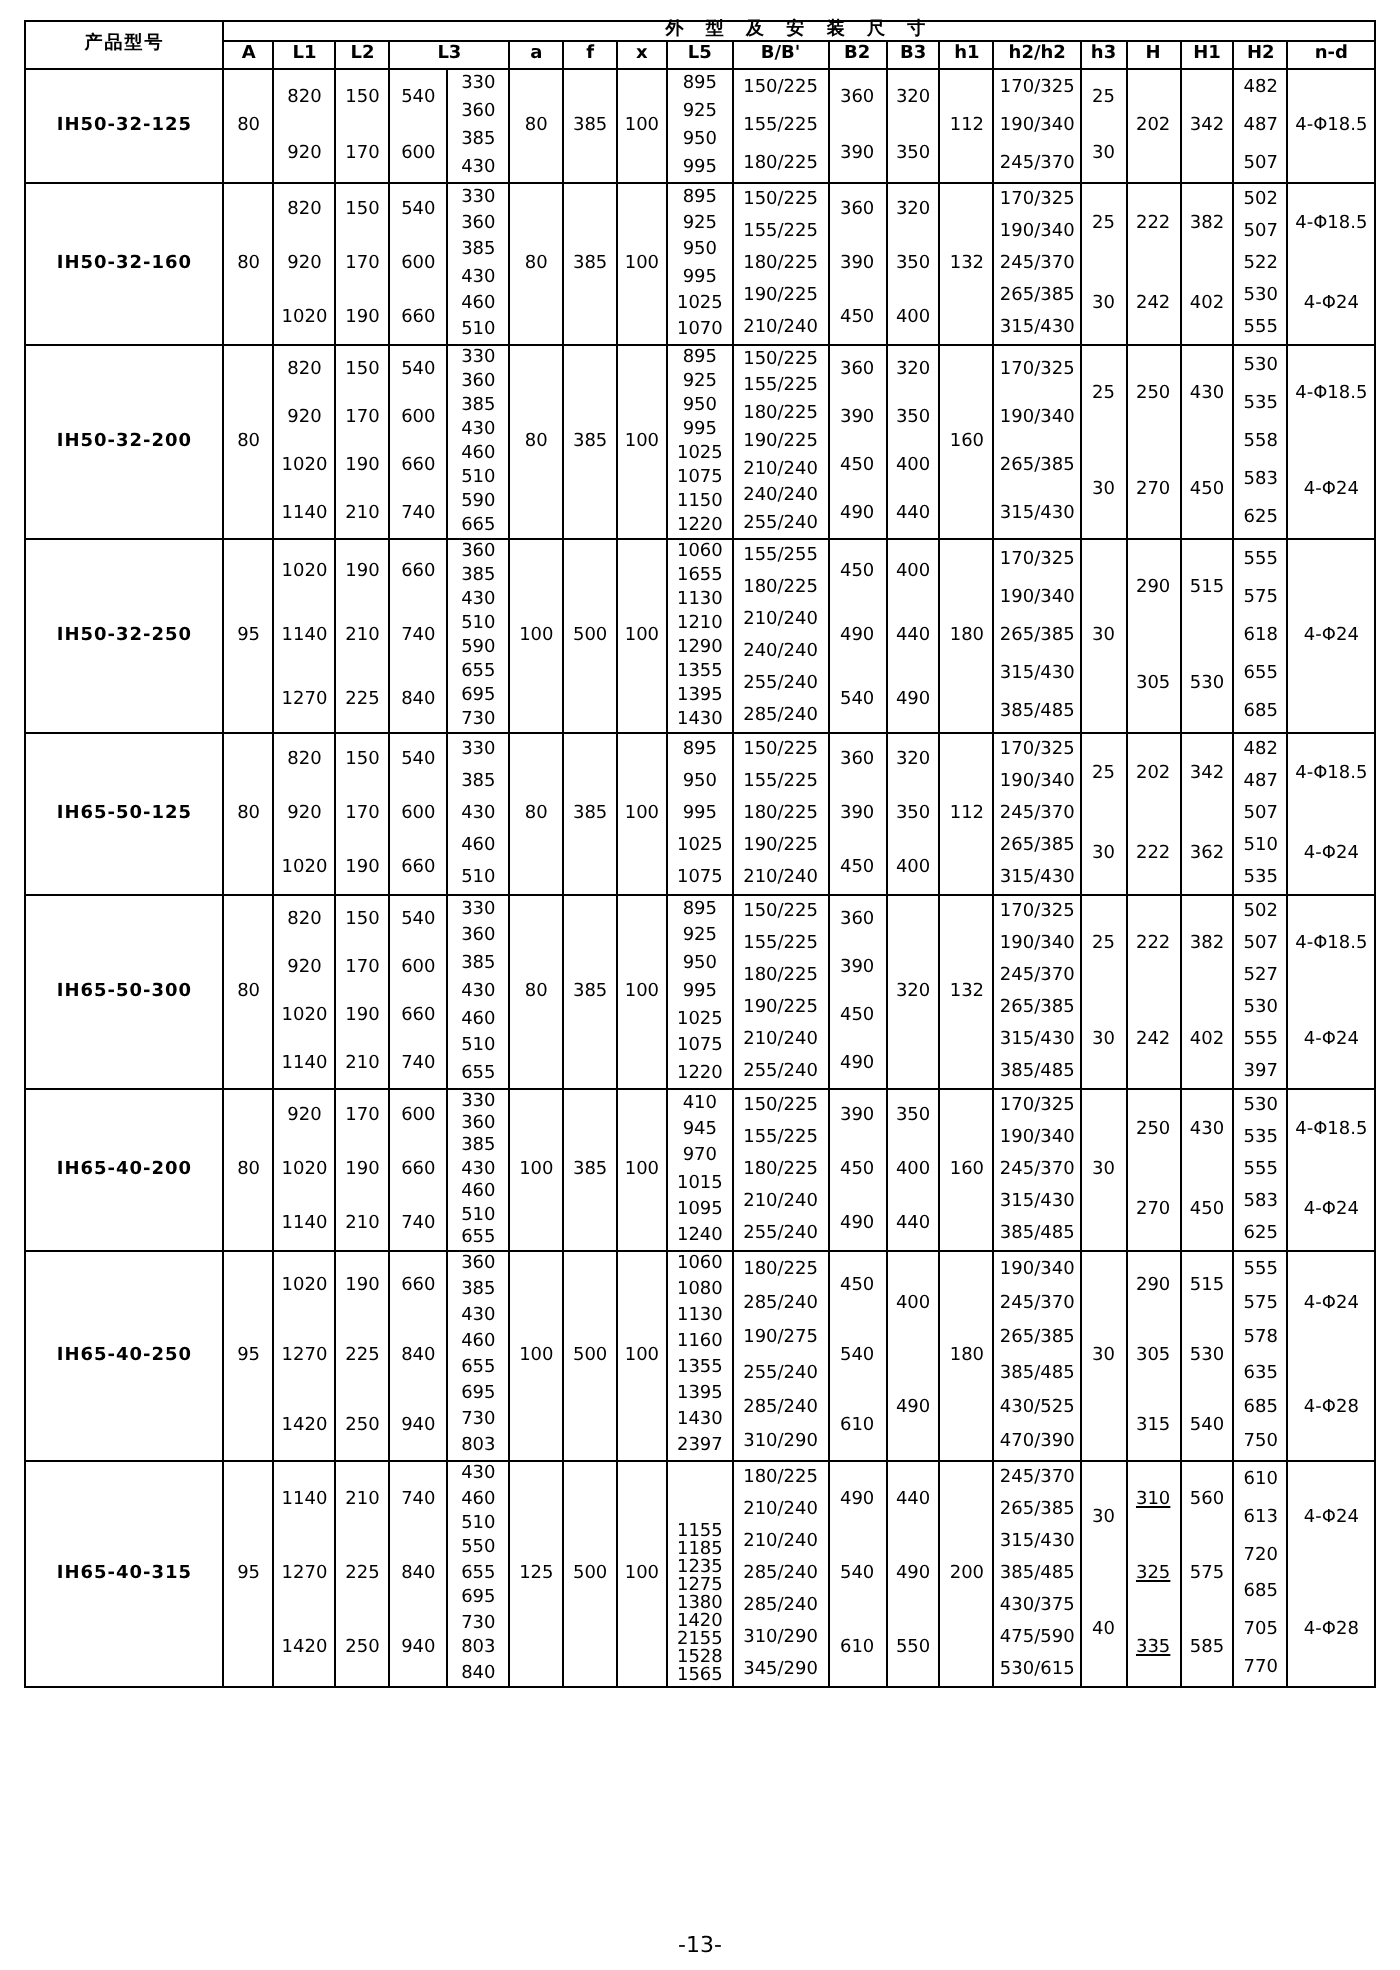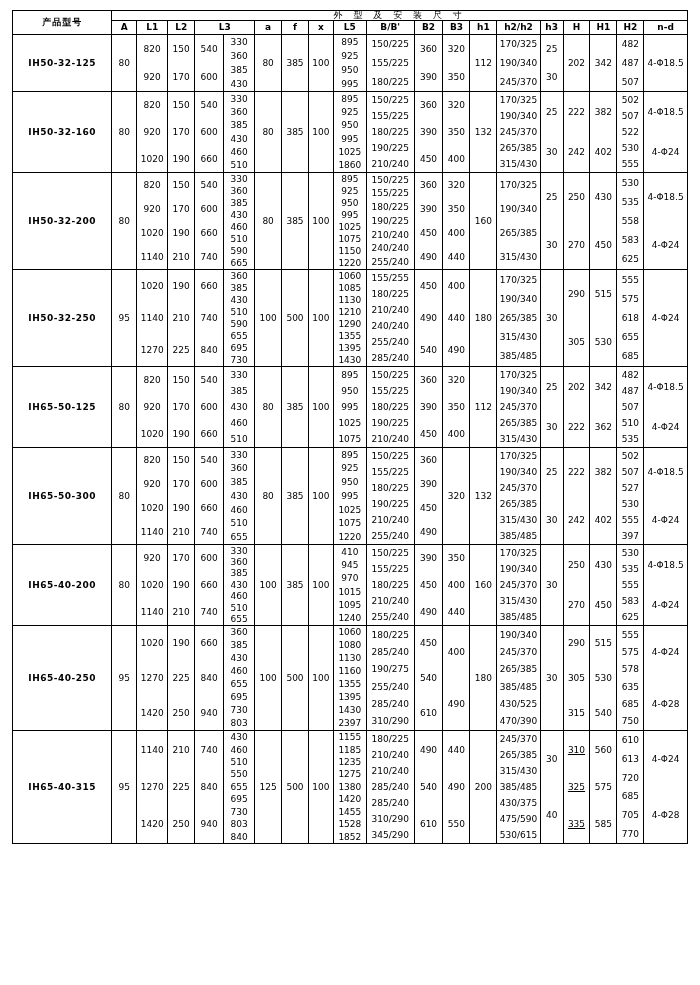--- a/index.html
+++ b/index.html
@@ -50,21 +50,21 @@
     letter-spacing: 0.5px;
   }
   th.hdr-model {
     font-size: 10px;
     font-weight: bold;
     letter-spacing: 1px;
     font-family: "DejaVu Sans", sans-serif;
   }
   th.hdr-span {
     font-size: 11px;
-    font-weight: normal;
+    font-weight: bold;
     letter-spacing: 4px;
     font-family: "DejaVu Sans", sans-serif;
   }
   th.sub {
     font-size: 9px;
     font-weight: bold;
     height: 14px;
   }
   .cellstack {
     display: flex;
@@ -312,21 +312,21 @@
               <div>100</div>
             </div>
           </td>
           <td class="tight ">
             <div class="cellstack" style="height: 80px;">
               <div>895</div>
               <div>925</div>
               <div>950</div>
               <div>995</div>
               <div>1025</div>
-              <div>1860</div>
+              <div>1070</div>
             </div>
           </td>
           <td class="tight ">
             <div class="cellstack" style="height: 80px;">
               <div>150/225</div>
               <div>155/225</div>
               <div>180/225</div>
               <div>190/225</div>
               <div>210/240</div>
             </div>
@@ -588,21 +588,21 @@
             </div>
           </td>
           <td class="tight ">
             <div class="cellstack" style="height: 96px;">
               <div>100</div>
             </div>
           </td>
           <td class="tight ">
             <div class="cellstack" style="height: 96px;">
               <div>1060</div>
-              <div>1085</div>
+              <div>1655</div>
               <div>1130</div>
               <div>1210</div>
               <div>1290</div>
               <div>1355</div>
               <div>1395</div>
               <div>1430</div>
             </div>
           </td>
           <td class="tight ">
             <div class="cellstack" style="height: 96px;">
@@ -1272,30 +1272,30 @@
             <div class="cellstack" style="height: 112px;">
               <div>500</div>
             </div>
           </td>
           <td class="tight ">
             <div class="cellstack" style="height: 112px;">
               <div>100</div>
             </div>
           </td>
           <td class="tight ">
-            <div class="cellstack" style="height: 112px;">
+            <div class="cellstack" style="height: 112px; justify-content: flex-end;">
               <div>1155</div>
               <div>1185</div>
               <div>1235</div>
               <div>1275</div>
               <div>1380</div>
               <div>1420</div>
-              <div>1455</div>
+              <div>2155</div>
               <div>1528</div>
-              <div>1852</div>
+              <div>1565</div>
             </div>
           </td>
           <td class="tight ">
             <div class="cellstack" style="height: 112px;">
               <div>180/225</div>
               <div>210/240</div>
               <div>210/240</div>
               <div>285/240</div>
               <div>285/240</div>
               <div>310/290</div>
@@ -1365,13 +1365,14 @@
           <td class="tight ">
             <div class="cellstack" style="height: 112px;">
               <div>4-Φ24</div>
               <div>4-Φ28</div>
             </div>
           </td>
         </tr>
       </tbody>
   </table>
 
+  <div class="pagenum">-13-</div>
 </div>
 
 </body></html>

